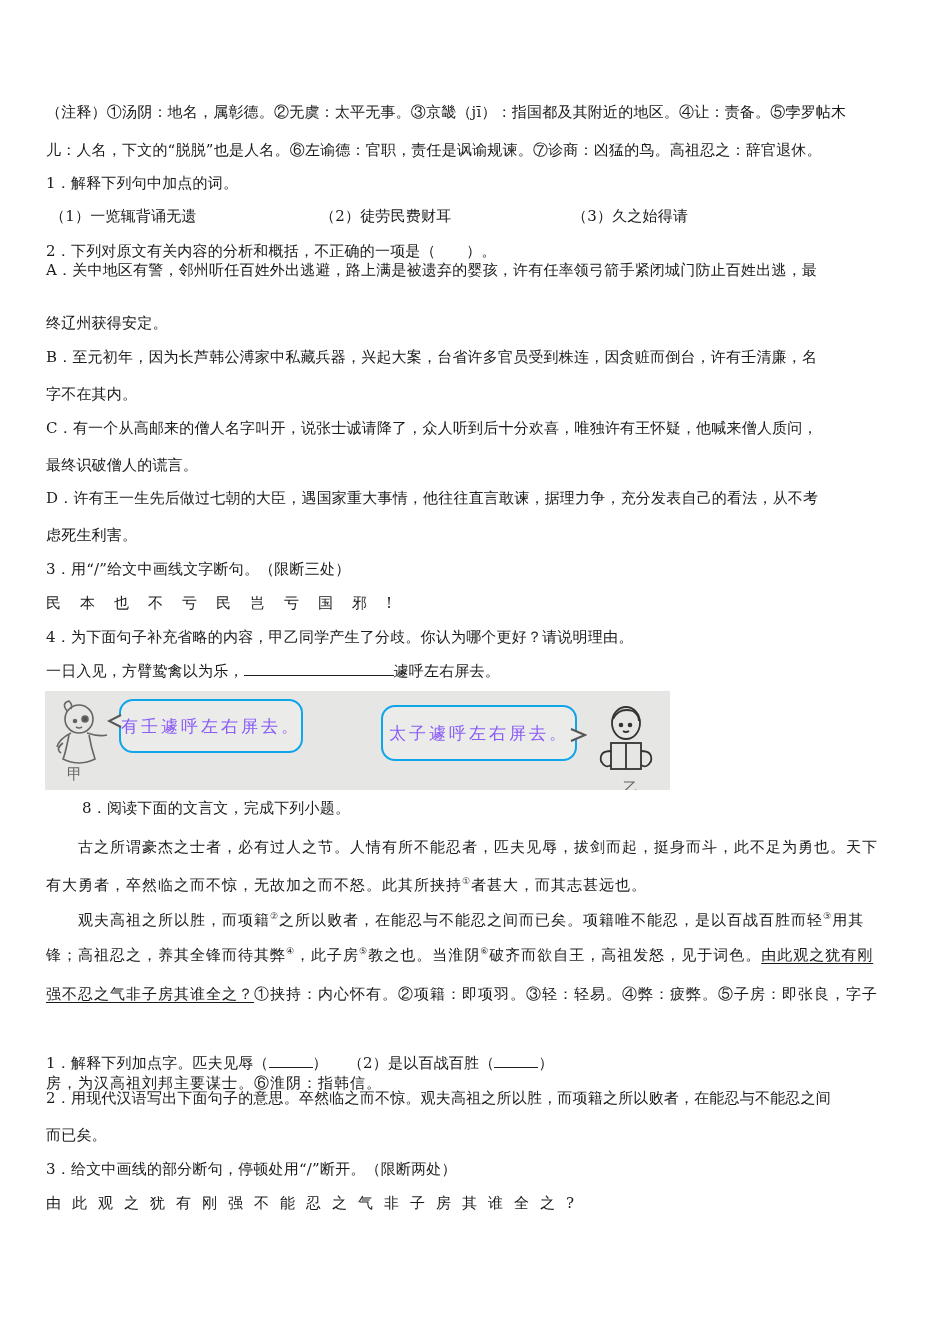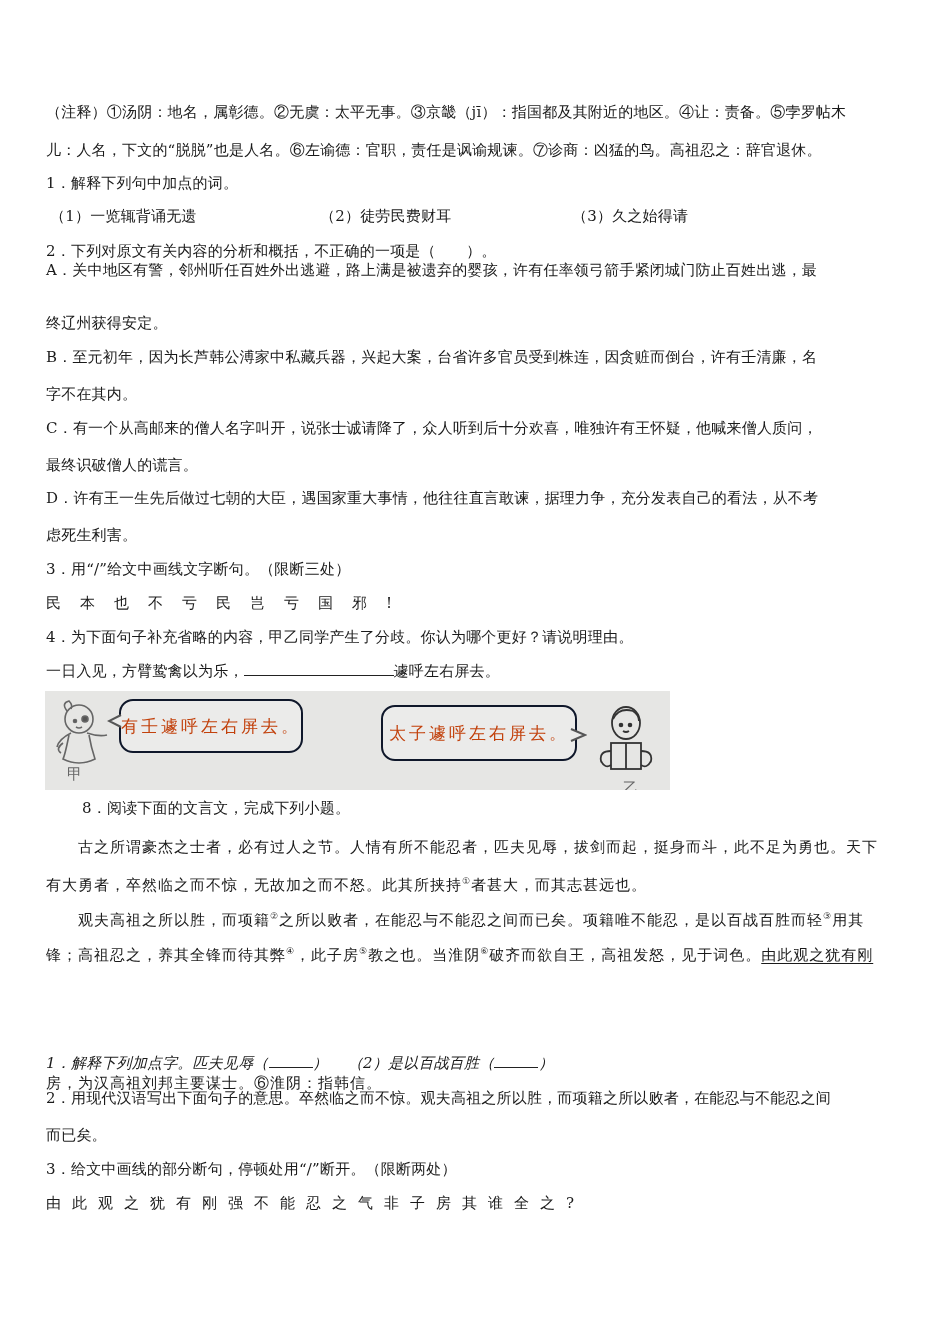--- a/index.html
+++ b/index.html
@@ -12,22 +12,22 @@
   .indent { padding-left: 32px; }
   .spaced { letter-spacing: 19px; }
   .spaced2 { letter-spacing: 11px; }
   .opt { display: inline-block; }
   .u { text-decoration: underline; text-underline-offset: 3px; }
   sup { font-size: 9px; line-height: 0; }
   .blank { display: inline-block; border-bottom: 1px solid #222; height: 14px; vertical-align: baseline; }
 
   .illus { position: absolute; left: 45px; top: 691px; width: 625px; height: 99px;
            background: #e6e6e4; overflow: hidden; }
-  .bubble { position: absolute; border: 2px solid #0f172a; border-radius: 14px; background: #ebebea;
-            font-size: 17px; color: #c2410c; display: flex; align-items: center; justify-content: center;
+  .bubble { position: absolute; border: 2px solid #0ea5e9; border-radius: 14px; background: #ebebea;
+            font-size: 17px; color: #8b5cf6; display: flex; align-items: center; justify-content: center;
             letter-spacing: 3px; }
   .charlabel { position: absolute; font-size: 15px; color: #666; }
 </style>
 </head>
 <body>
 
 <div class="page">
 
   <div class="line" style="top:102px;">（注释）①汤阴：地名，属彰德。②无虞：太平无事。③京畿（jī）：指国都及其附近的地区。④让：责备。⑤孛罗帖木</div>
   <div class="line" style="top:140px;">儿：人名，下文的“脱脱”也是人名。⑥左谕德：官职，责任是讽谕规谏。⑦诊商：凶猛的鸟。高祖忍之：辞官退休。</div>
@@ -102,23 +102,26 @@
   <div class="line kai" style="top:875px;">
     <span>有大勇者，卒然临之而不惊，无故加之而不怒。此其所挟持</span><sup>①</sup><span>者甚大，而其志甚远也。</span>
   </div>
 
   <div class="line kai indent" style="top:910px; width:828px;">
     <span>观夫高祖之所以胜，而项籍</span><sup>②</sup><span>之所以败者，在能忍与不能忍之间而已矣。项籍唯不能忍，是以百战百胜而轻</span><sup>③</sup><span>用其</span>
   </div>
   <div class="line kai" style="top:945px;">
     <span>锋；高祖忍之，养其全锋而待其弊</span><sup>④</sup><span>，此子房</span><sup>⑤</sup><span>教之也。当淮阴</span><sup>⑥</sup><span>破齐而欲自王，高祖发怒，见于词色。</span><span class="u">由此观之犹有刚</span>
   </div>
+  <div class="line kai" style="top:984px;">
+    <span class="u">强不忍之气非子房其谁全之？</span><span>①挟持：内心怀有。②项籍：即项羽。③轻：轻易。④弊：疲弊。⑤子房：即张良，字子</span>
+  </div>
   <div class="line kai" style="top:1073px;">房，为汉高祖刘邦主要谋士。⑥淮阴：指韩信。</div>
 
-  <div class="line" style="top:1053px;font-style:italic;">
+  <div class="line" style="top:1053px;">
     <span>1．解释下列加点字。匹夫见辱（</span><span class="blank" style="width:44px;"></span><span>）　 （2）是以百战百胜（</span><span class="blank" style="width:44px;"></span><span>）</span>
   </div>
   <div class="line" style="top:1088px;">2．用现代汉语写出下面句子的意思。卒然临之而不惊。观夫高祖之所以胜，而项籍之所以败者，在能忍与不能忍之间</div>
   <div class="line" style="top:1125px;">而已矣。</div>
   <div class="line" style="top:1159px;">3．给文中画线的部分断句，停顿处用“/”断开。（限断两处）</div>
   <div class="line spaced2" style="top:1193px;">由此观之犹有刚强不能忍之气非子房其谁全之?</div>
 
 </div>
 
 </body></html>

